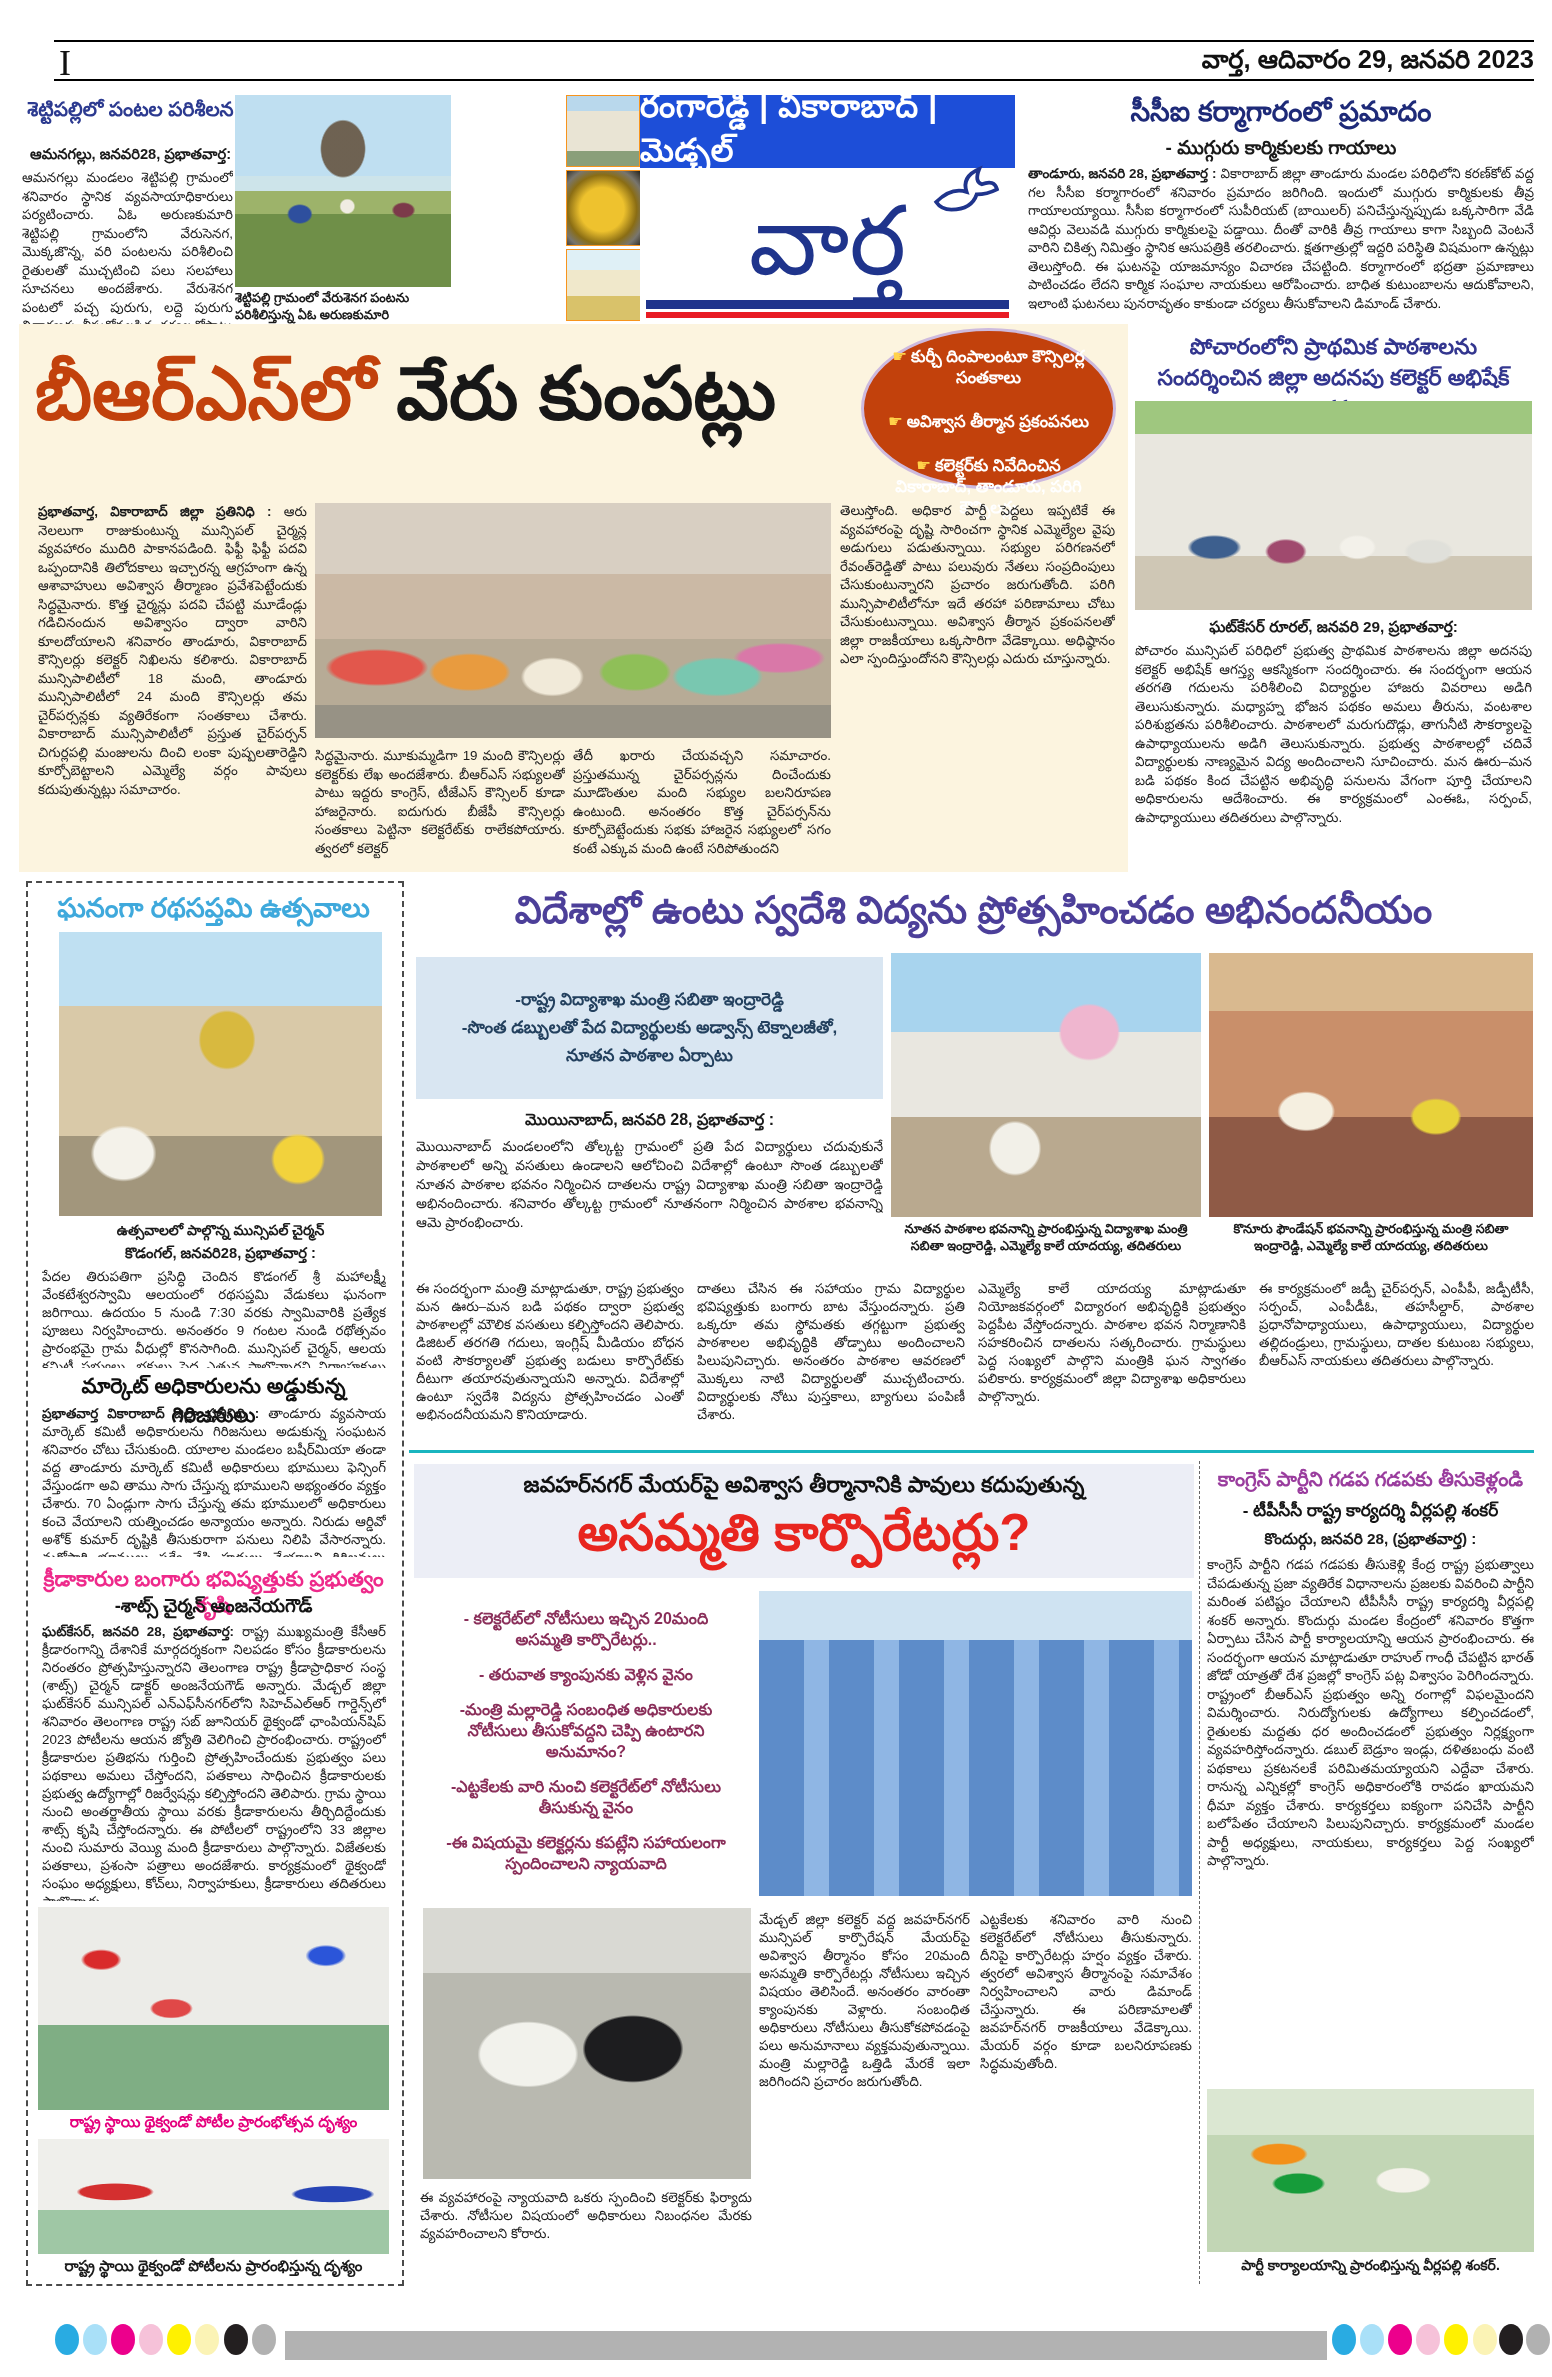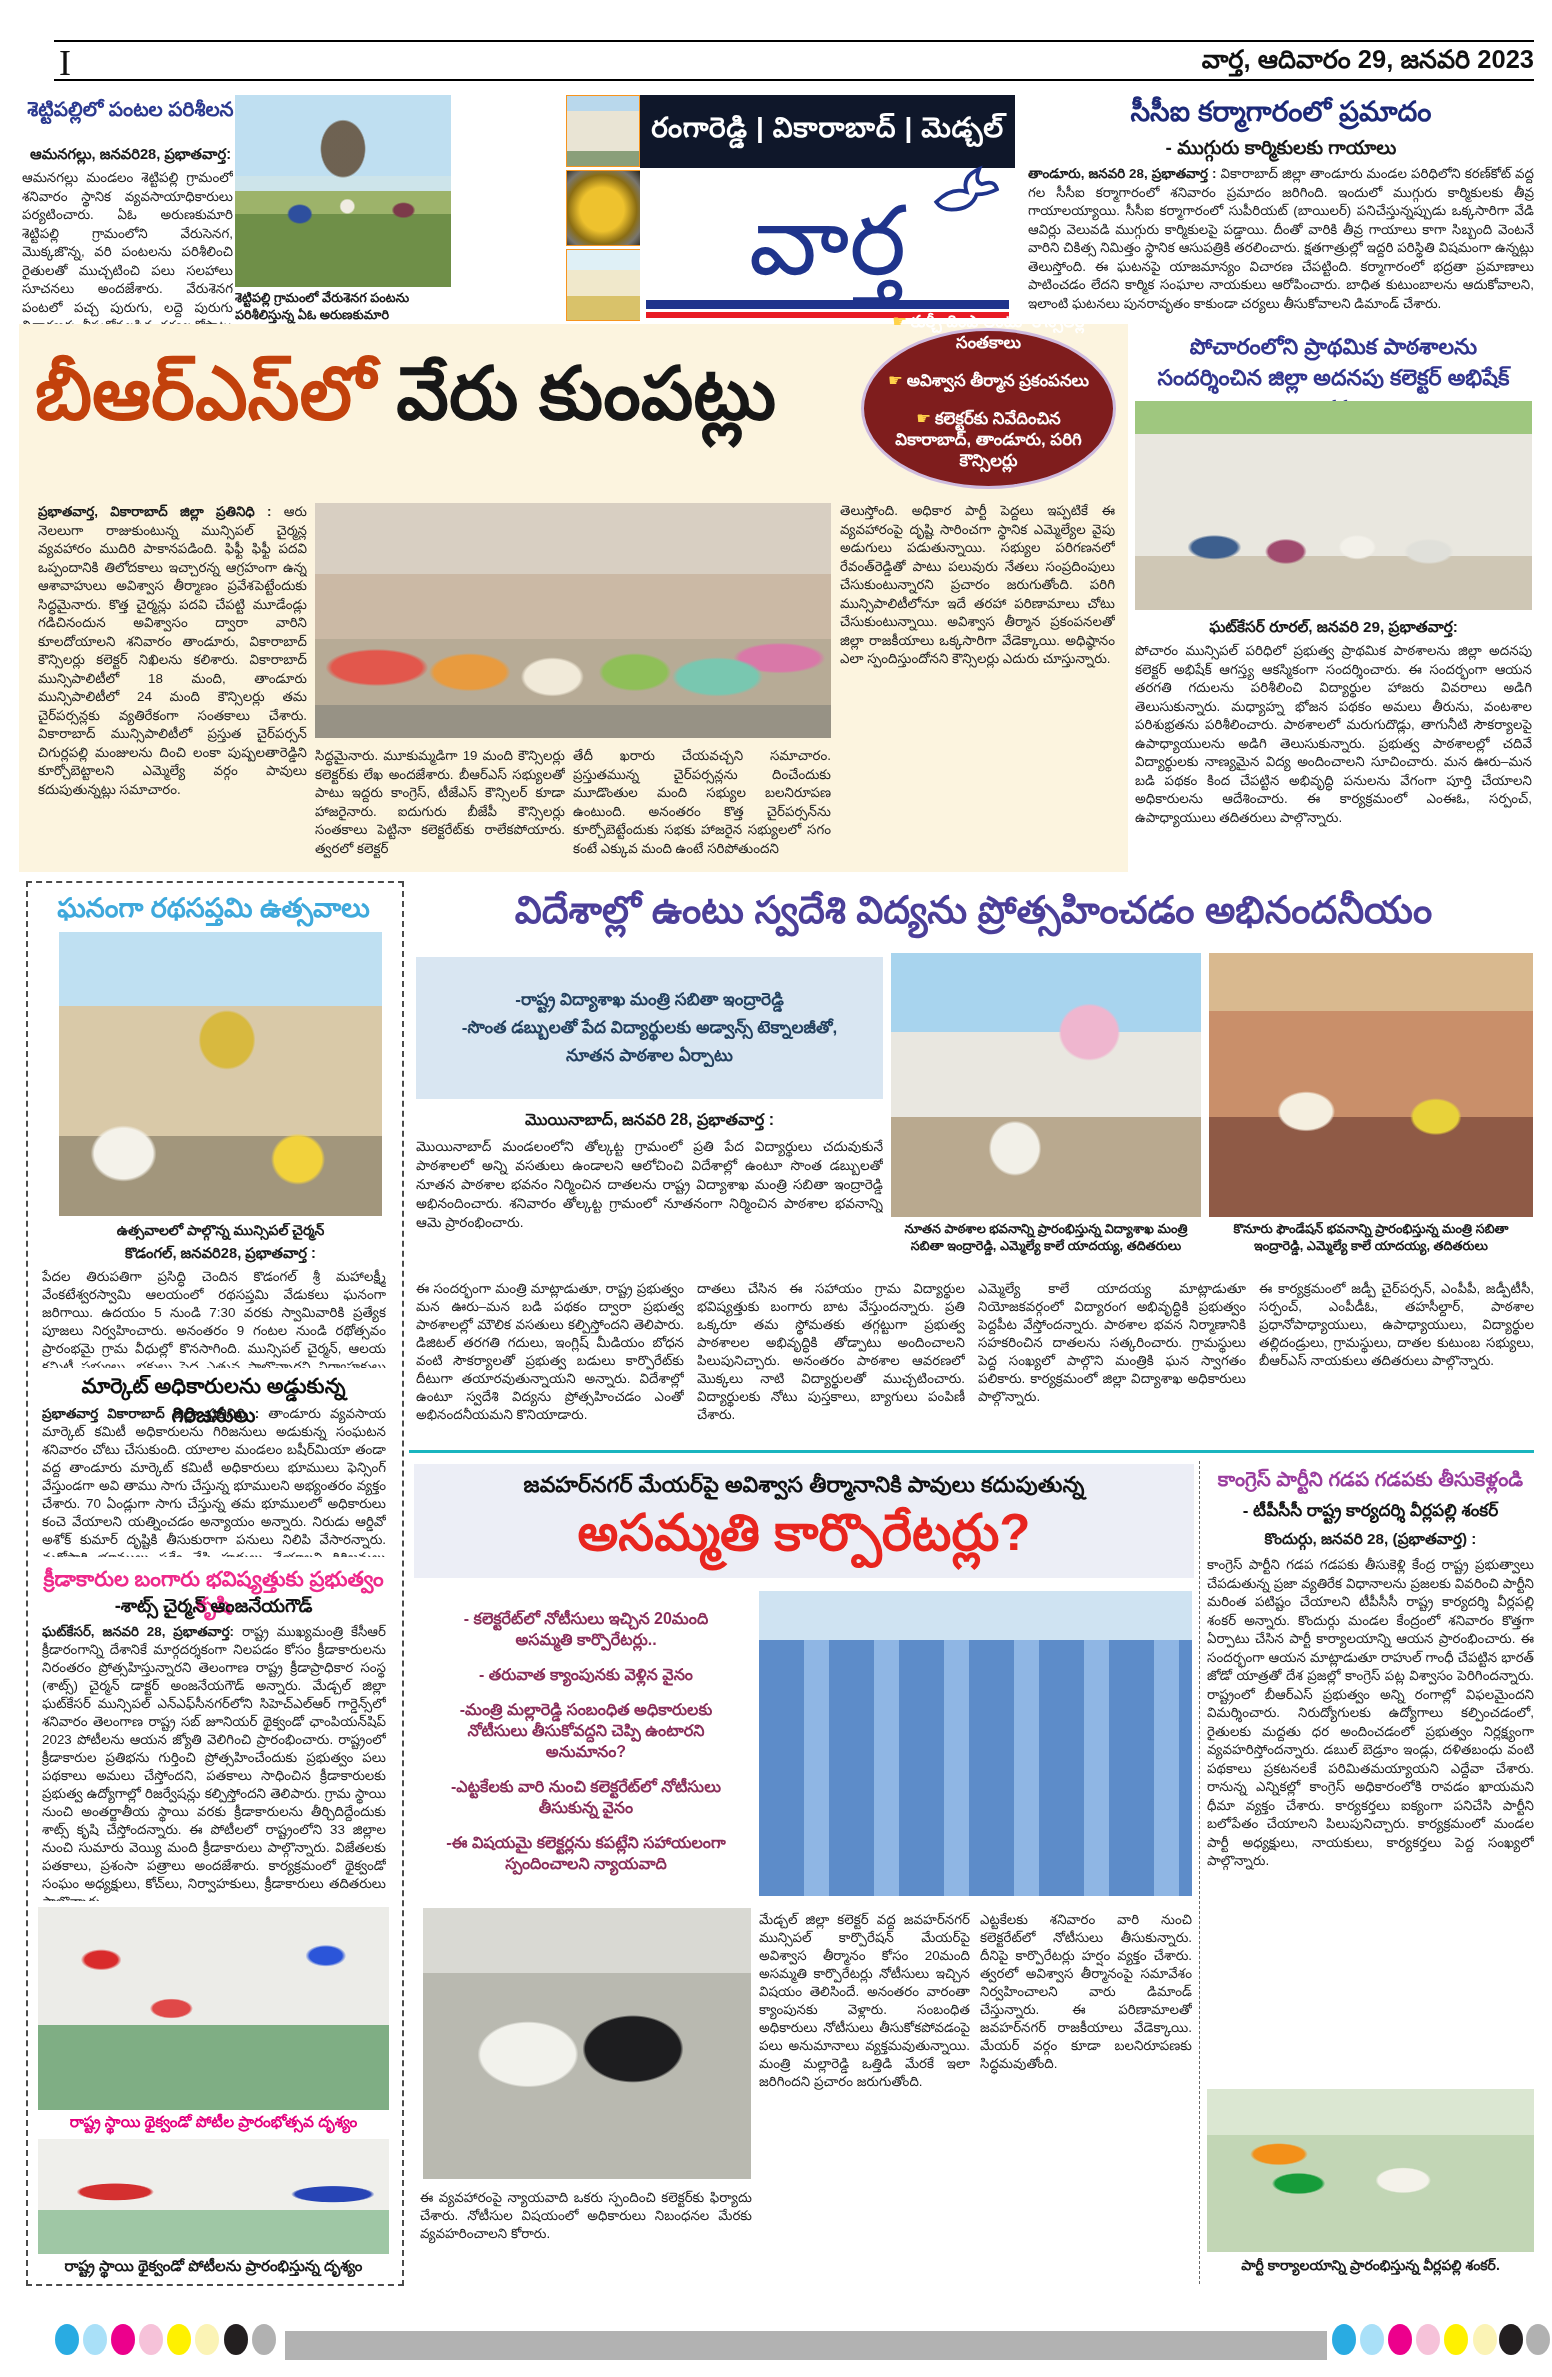--- a/index.html
+++ b/index.html
@@ -66,31 +66,31 @@
   .ph-taekwondo{background:
     radial-gradient(ellipse at 22% 46%, #d42f2f 0 9%, transparent 10%),
     radial-gradient(ellipse at 84% 48%, #2744b5 0 9%, transparent 10%),
     linear-gradient(180deg,#efefeb 0 62%,#9fc7a5 62% 100%)}
   .ph-congress{background:
     radial-gradient(ellipse at 22% 40%, #f39019 0 7%, transparent 8%),
     radial-gradient(ellipse at 28% 58%, #169c3a 0 7%, transparent 8%),
     radial-gradient(ellipse at 60% 56%, #f4f2ea 0 9%, transparent 10%),
     linear-gradient(180deg,#dbe7d2 0 28%,#c2d6b5 28% 100%)}
   
-  .region-banner{background:#0f172a;color:#fff;font-weight:bold;font-size:28px;
+  .region-banner{background:#1d4ed8;color:#fff;font-weight:bold;font-size:32px;
     display:flex;align-items:center;justify-content:center;letter-spacing:0.6px}
   .logo-text{color:#1f348c;font-weight:normal;font-size:96px;line-height:1}
   .photo-frame{border:1.9px solid #f7941d}
   
   .brs-panel{background:#fcf4df}
   .brs-h{font-weight:800;font-size:74px;line-height:1.05;white-space:nowrap}
   .brs-accent{color:#c2410c}
   .brs-black{color:#171717}
-  .oval{background:#7f1d1d;border:3.8px solid #cdbade;border-radius:50%;
-        display:flex;flex-direction:column;justify-content:flex-end;gap:17px;padding:15.3px 22px;box-sizing:border-box}
+  .oval{background:#c2410c;border:3.8px solid #cdbade;border-radius:50%;
+        display:flex;flex-direction:column;justify-content:flex-start;gap:23px;padding:15.3px 22px;box-sizing:border-box}
   .oval-line{color:#fff;font-weight:bold;font-size:16.6px;line-height:21px;text-align:center}
   .hand{color:#ffd24a;margin-right:3.8px}
   .lead{font-weight:bold}
   
   .hd-blue{color:#2c3a90;font-weight:bold}
   .hd-navy{color:#1e2a78;font-weight:bold}
   .hd-violet{color:#33368f;font-weight:bold}
   .hd-skyblue{color:#3fa9dc;font-weight:bold}
   .hd-pink{color:#ee2a8b;font-weight:bold}
   .hd-purple{color:#9a3d9e;font-weight:bold}

